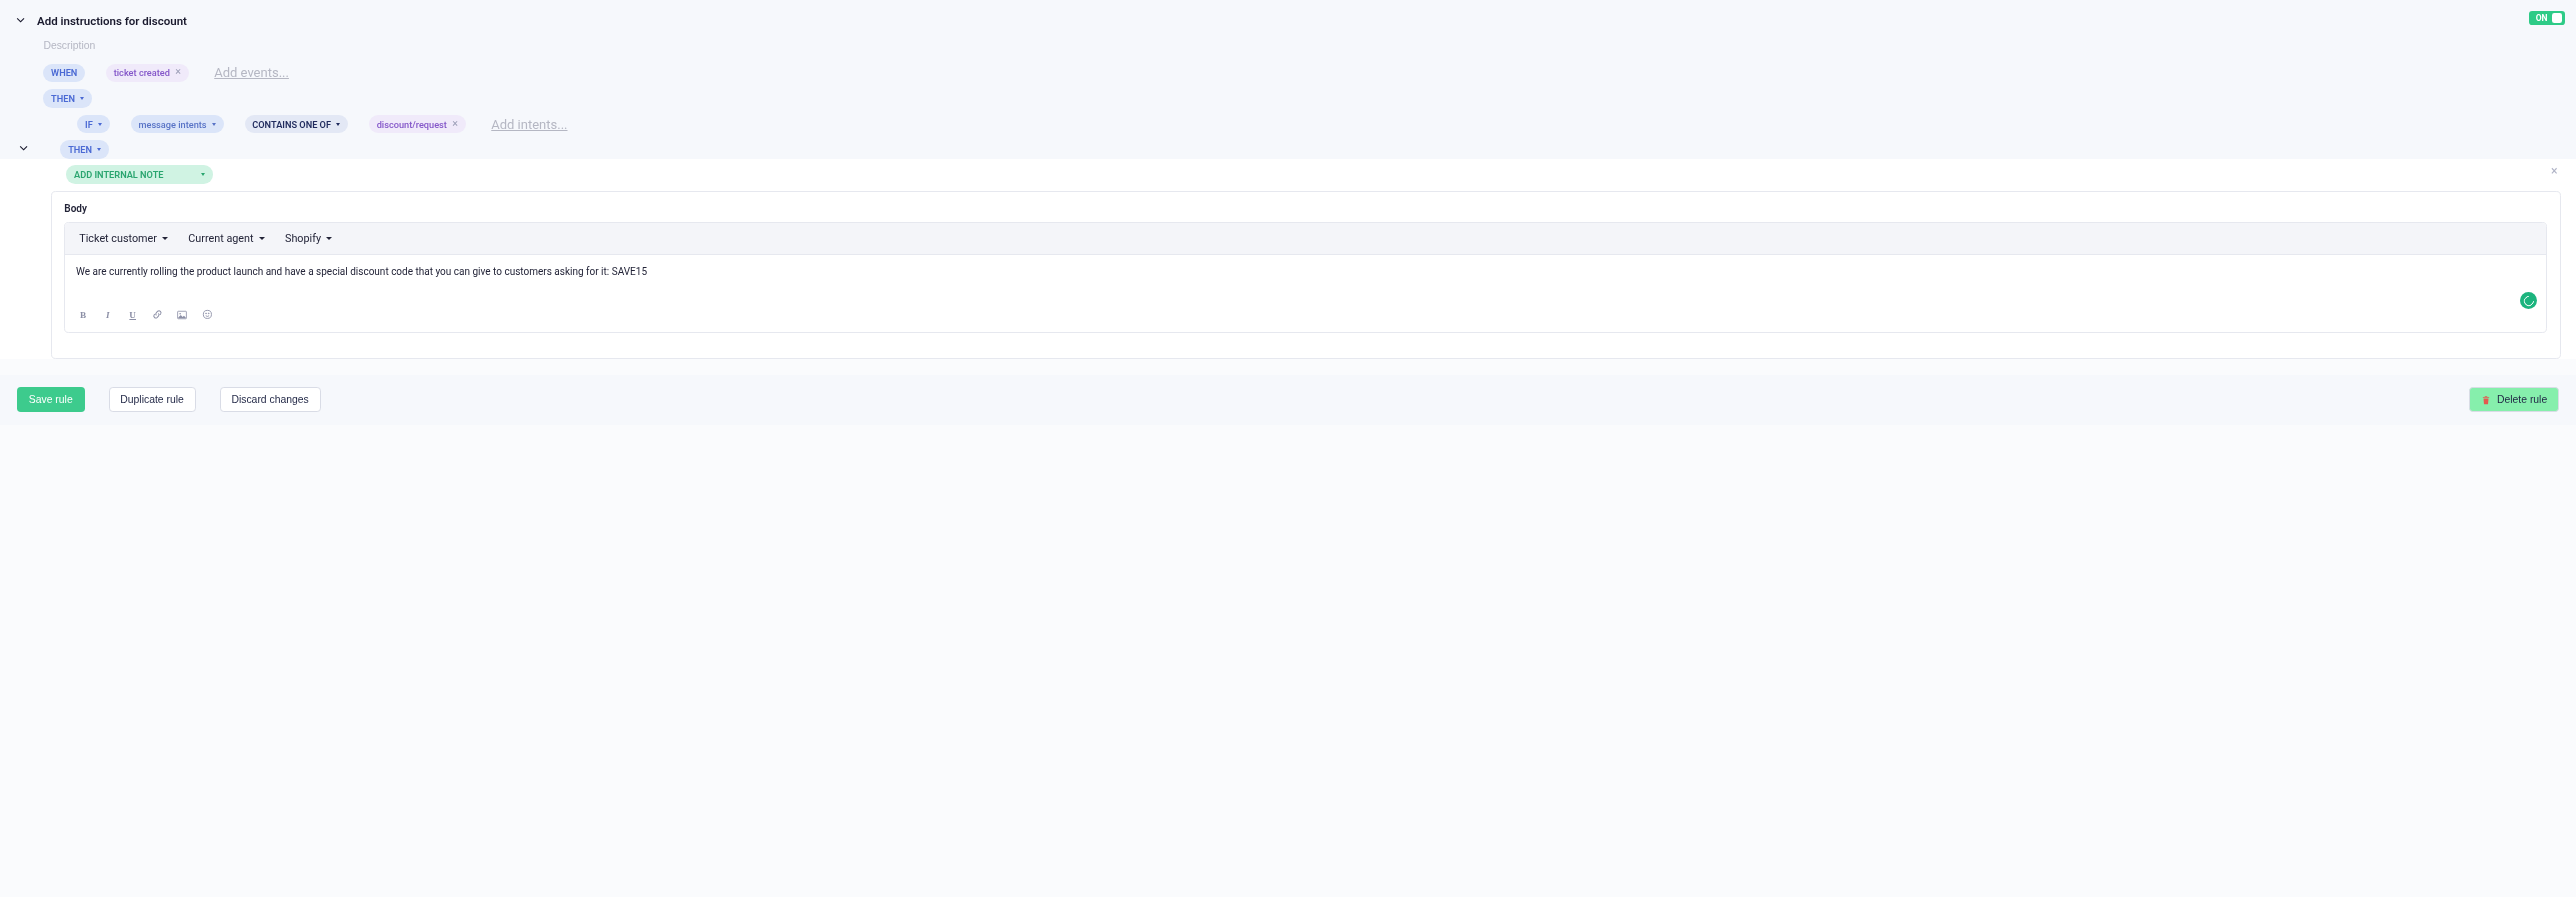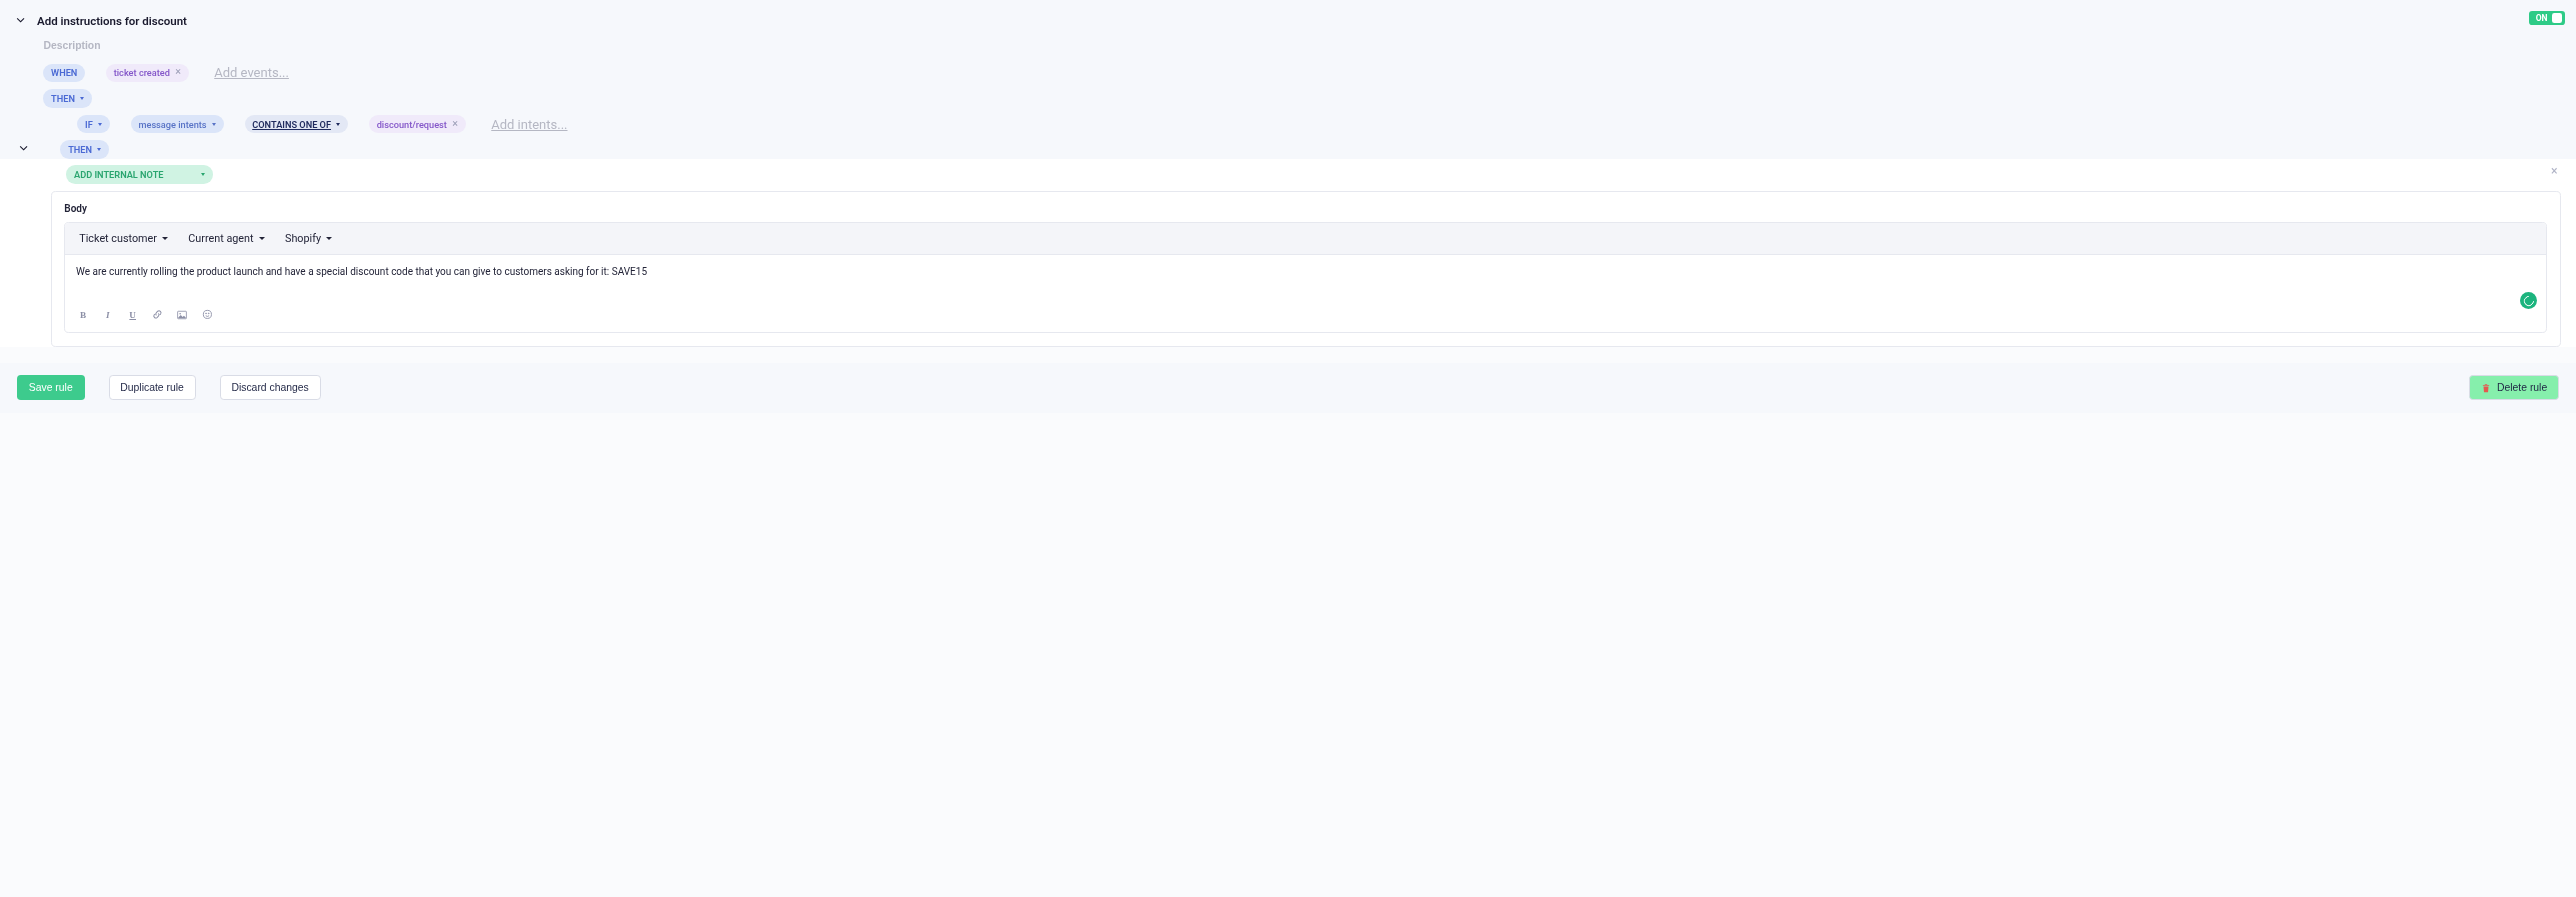--- a/index.html
+++ b/index.html
@@ -51,21 +51,21 @@
       width: 10px;
       height: 10px;
       background: #fff;
       border-radius: 2.3px;
     }
     .description {
       margin-left: 28px;
       margin-top: 10.8px;
       color: #b5b7c3;
       font-size: 10.4px;
-      font-weight: 700;
+      font-weight: 400;
       resize: both;
       overflow: hidden;
       border: none;
       background: transparent;
       width: calc(100% - 62px);
       min-height: 14px;
       outline: none;
     }
     .description::placeholder { color: #b5b7c3; }
     .rule-content {
@@ -85,21 +85,21 @@
       padding: 3.8px 7.7px;
       border-radius: 9.2px;
       font-size: 9.2px;
       font-weight: 500;
       cursor: pointer;
       white-space: nowrap;
     }
     .pill-blue { background: #dbe5f9; color: #4b6ad4; font-weight: 600; }
     .pill-blue-light { background: #dbe5f9; color: #5873c6; }
     .pill-purple { background: #f0eafa; color: #8457c9; }
-    .pill-dark { background: #e3e8f5; color: #1f2a5d; font-weight: 600; text-decoration: underline; }
+    .pill-dark { background: #e3e8f5; color: #1f2a5d; font-weight: 600; }
     .pill-green { background: #d0f3e3; color: #2aa56f; font-weight: 600; gap: 36px; }
     .caret {
       width: 0; height: 0;
       border-left: 2.3px solid transparent;
       border-right: 2.3px solid transparent;
       border-top: 3.1px solid currentColor;
       margin-left: 1.5px;
     }
     .remove-x {
       font-size: 10.8px;
@@ -144,21 +144,21 @@
     .body-label {
       font-size: 10px;
       font-weight: 600;
       color: #232438;
       margin-bottom: 7.7px;
     }
     .editor {
       border: 0.8px solid #e6e8ef;
       border-radius: 4.6px;
       overflow: hidden;
-      margin-bottom: 13px;
+      margin-bottom: 25px;
     }
     .editor-toolbar {
       background: #f4f5f9;
       border-bottom: 0.8px solid #e6e8ef;
       padding: 9.2px 14px;
       display: flex;
       align-items: center;
       gap: 20px;
     }
     .dropdown-item {

